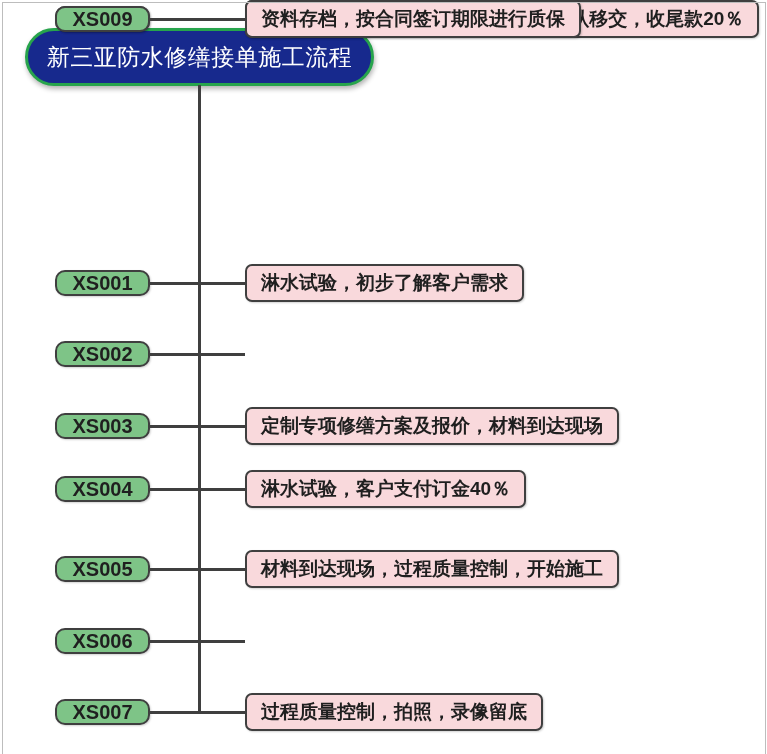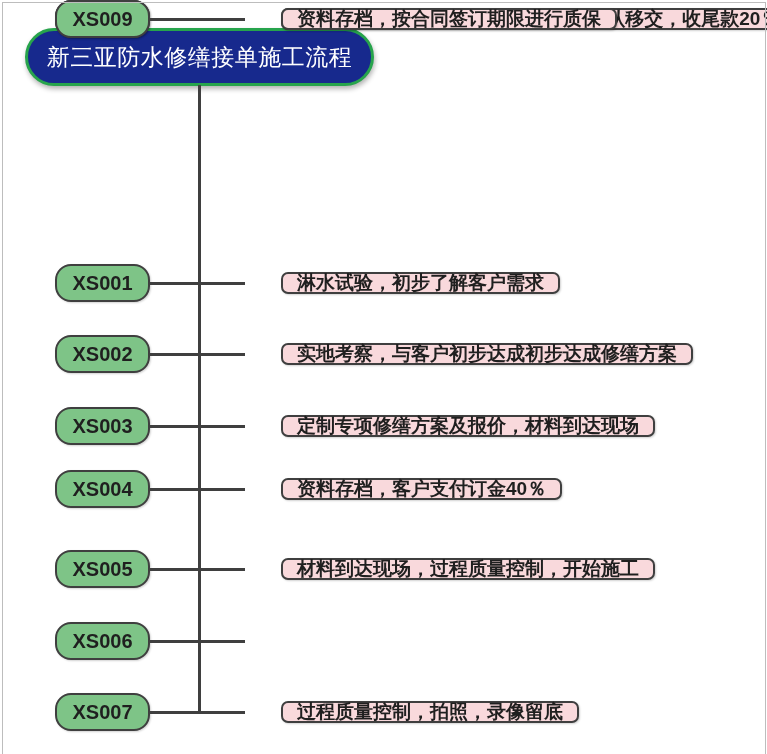--- a/index.html
+++ b/index.html
@@ -58,48 +58,47 @@
   .row:nth-of-type(2){top:192px}
   .row:nth-of-type(3){top:264px}
   .row:nth-of-type(4){top:335px}
   .row:nth-of-type(5){top:407px}
   .row:nth-of-type(6){top:470px}
   .row:nth-of-type(7){top:550px}
   .row:nth-of-type(8){top:622px}
   .row:nth-of-type(9){top:693px}
   .code-box{
     box-sizing:border-box;
-    width:95px;height:38px;
+    width:95px;height:26px;
     background:var(--code-bg,#7ec487);
     border:2px solid var(--node-border,#3f3f3f);
-    border-radius:16px;
+    border-radius:10px;
     display:flex;align-items:center;justify-content:center;
     font-size:20px;font-weight:bold;
     color:var(--node-text,#1f1f1f);
     box-shadow:1px 1px 2px rgba(0,0,0,0.18);
     flex:0 0 auto;
   }
   .h-link{
     width:95px;height:3px;
     background:var(--line,#3f3f3f);
     flex:0 0 auto;
   }
   .desc-box{
     box-sizing:border-box;
-    height:22px;
+    height:38px;
     background:var(--desc-bg,#f9d9dc);
     border:2px solid var(--node-border,#3f3f3f);
     border-radius:7px;
     display:flex;align-items:center;
     padding:0 14px;
     font-size:19px;font-weight:bold;
     color:var(--node-text,#1f1f1f);
     box-shadow:1px 1px 2px rgba(0,0,0,0.18);
     flex:0 0 auto;
-    margin-left:36px;
   }
 </style>
 </head>
 <body>
 
 <div class="canvas">
 
   <div class="root-node">
     <span>新三亚防水修缮接单施工流程</span>
   </div>
@@ -114,42 +113,39 @@
     <div class="desc-box">
         <span>淋水试验，初步了解客户需求</span>
       </div>
   </div>
 
   <div class="row">
     <div class="code-box">
         <span>XS002</span>
       </div>
     <div class="h-link"></div>
-    <div class="desc-box">
-        <span>实地考察，与客户初步达成初步达成修缮方案</span>
-      </div>
   </div>
 
   <div class="row">
     <div class="code-box">
         <span>XS003</span>
       </div>
     <div class="h-link"></div>
     <div class="desc-box">
         <span>定制专项修缮方案及报价，材料到达现场</span>
       </div>
   </div>
 
   <div class="row">
     <div class="code-box">
         <span>XS004</span>
       </div>
     <div class="h-link"></div>
     <div class="desc-box">
-        <span>资料存档，客户支付订金40％</span>
+        <span>淋水试验，客户支付订金40％</span>
       </div>
   </div>
 
   <div class="row">
     <div class="code-box">
         <span>XS005</span>
       </div>
     <div class="h-link"></div>
     <div class="desc-box">
         <span>材料到达现场，过程质量控制，开始施工</span>

